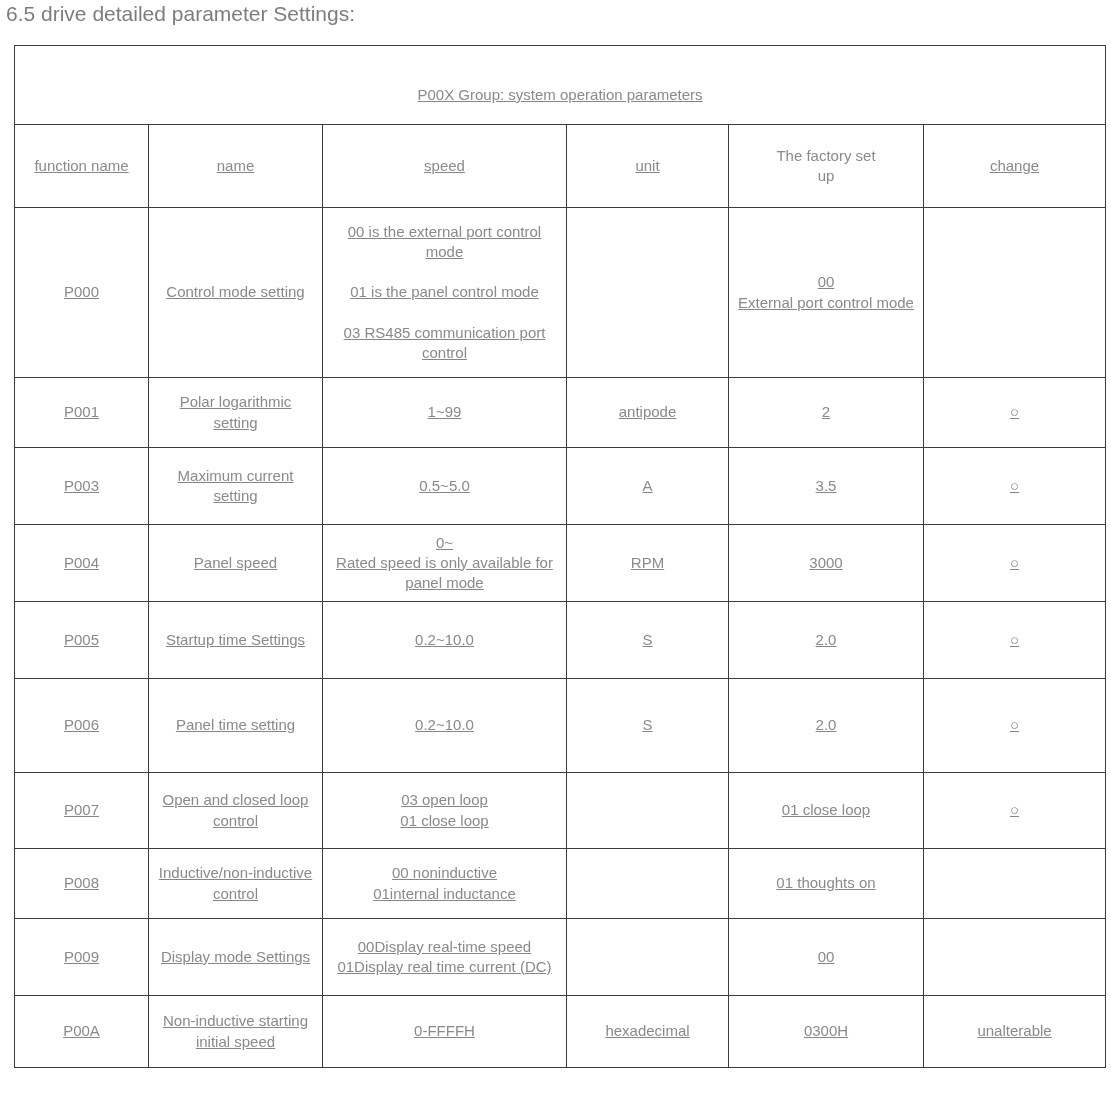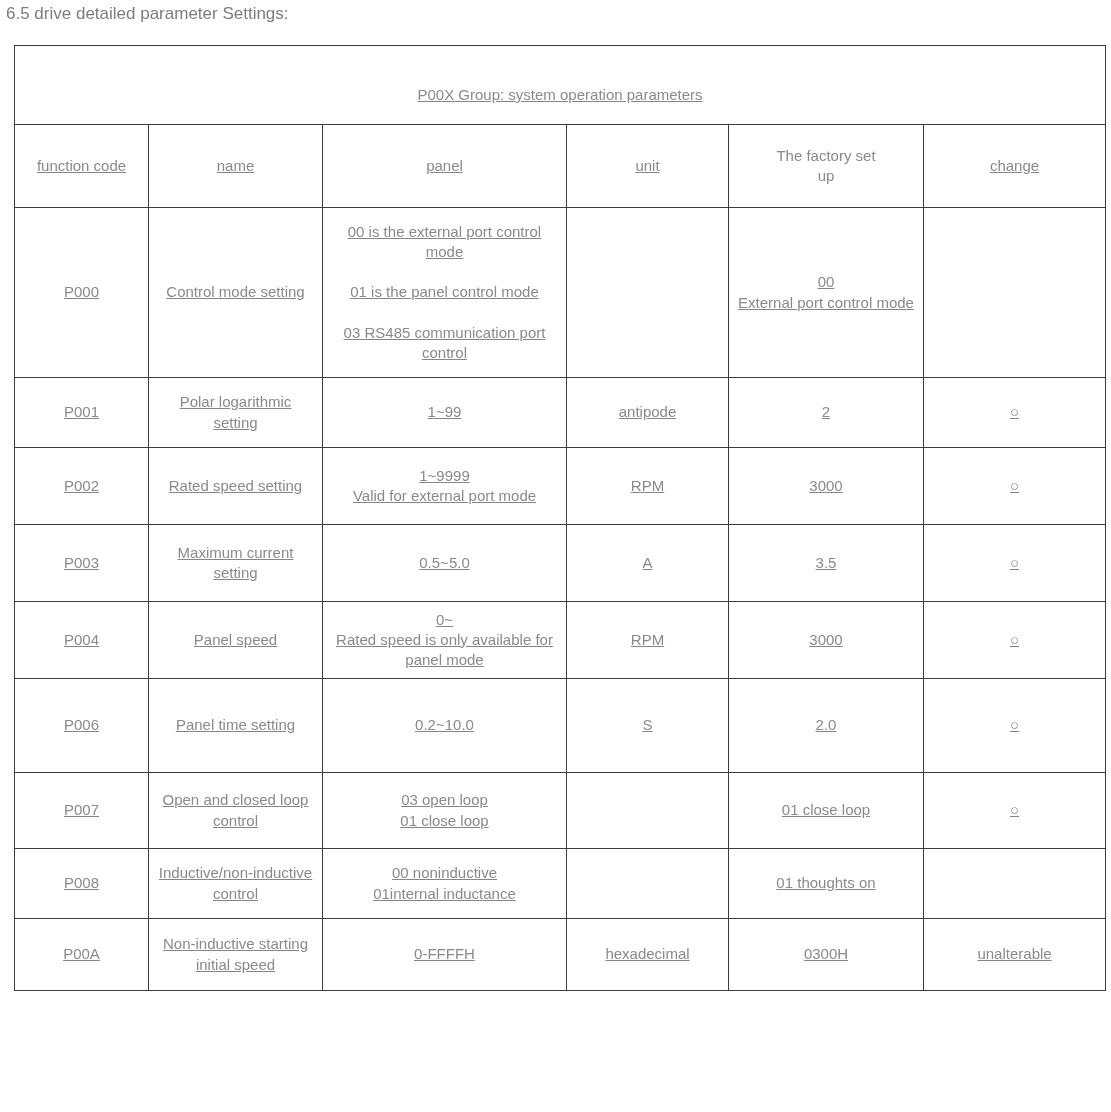--- a/index.html
+++ b/index.html
@@ -8,21 +8,21 @@
     background: #ffffff;
   }
   body {
     width: 1111px;
     height: 1112px;
     font-family: "Liberation Sans", sans-serif;
     color: #868686;
     overflow: hidden;
   }
   .doc-title {
-    font-size: 17px;
+    font-size: 21px;
     color: #7d7d7d;
     padding: 5px 0 0 6px;
     line-height: 18px;
   }
   table.param-table {
     border-collapse: collapse;
     table-layout: fixed;
     margin: 22px 0 0 14px;
     width: 1091px;
     text-decoration: underline;
@@ -70,23 +70,23 @@
       <col style="width:195px">
       <col style="width:182px">
     </colgroup>
     <thead>
       <tr class="group-row">
         <th colspan="6">
           <span>P00X Group: system operation parameters</span>
         </th>
       </tr>
       <tr class="head-row" id="head-row">
-          <th><span>function code</span></th>
+          <th><span>function name</span></th>
           <th><span>name</span></th>
-          <th><span>panel</span></th>
+          <th><span>speed</span></th>
           <th><span>unit</span></th>
           <th><span class="narrow">The factory set up</span></th>
           <th><span>change</span></th>
         </tr>
     </thead>
     <tbody id="table-body">
         <tr style="height: 170px;">
           <td>P000</td>
           <td>Control mode setting</td>
           <td>00 is the external port control mode
@@ -101,43 +101,42 @@
         </tr>
         <tr style="height: 70px;">
           <td>P001</td>
           <td>Polar logarithmic setting</td>
           <td>1~99</td>
           <td>antipode</td>
           <td>2</td>
           <td class="circle-mark">○</td>
         </tr>
         <tr style="height: 77px;">
-          <td>P002</td>
-          <td>Rated speed setting</td>
-          <td>1~9999
-Valid for external port mode</td>
-          <td>RPM</td>
-          <td>3000</td>
-          <td class="circle-mark">○</td>
-        </tr>
-        <tr style="height: 77px;">
           <td>P003</td>
           <td>Maximum current setting</td>
           <td>0.5~5.0</td>
           <td>A</td>
           <td>3.5</td>
           <td class="circle-mark">○</td>
         </tr>
         <tr style="height: 77px;">
           <td>P004</td>
           <td>Panel speed</td>
           <td>0~
 Rated speed is only available for panel mode</td>
           <td>RPM</td>
           <td>3000</td>
+          <td class="circle-mark">○</td>
+        </tr>
+        <tr style="height: 77px;">
+          <td>P005</td>
+          <td>Startup time Settings</td>
+          <td>0.2~10.0</td>
+          <td>S</td>
+          <td>2.0</td>
           <td class="circle-mark">○</td>
         </tr>
         <tr style="height: 94px;">
           <td>P006</td>
           <td>Panel time setting</td>
           <td>0.2~10.0</td>
           <td>S</td>
           <td>2.0</td>
           <td class="circle-mark">○</td>
         </tr>
@@ -152,20 +151,29 @@
         </tr>
         <tr style="height: 70px;">
           <td>P008</td>
           <td>Inductive/non-inductive control</td>
           <td>00 noninductive
 01internal inductance</td>
           <td></td>
           <td>01 thoughts on</td>
           <td></td>
         </tr>
+        <tr style="height: 77px;">
+          <td>P009</td>
+          <td>Display mode Settings</td>
+          <td>00Display real-time speed
+01Display real time current (DC)</td>
+          <td></td>
+          <td>00</td>
+          <td></td>
+        </tr>
         <tr style="height: 72px; padding-left: 28px;">
           <td>P00A</td>
           <td>Non-inductive starting initial speed</td>
           <td>0-FFFFH</td>
           <td>hexadecimal</td>
           <td>0300H</td>
           <td>unalterable</td>
         </tr>
       </tbody>
   </table>

